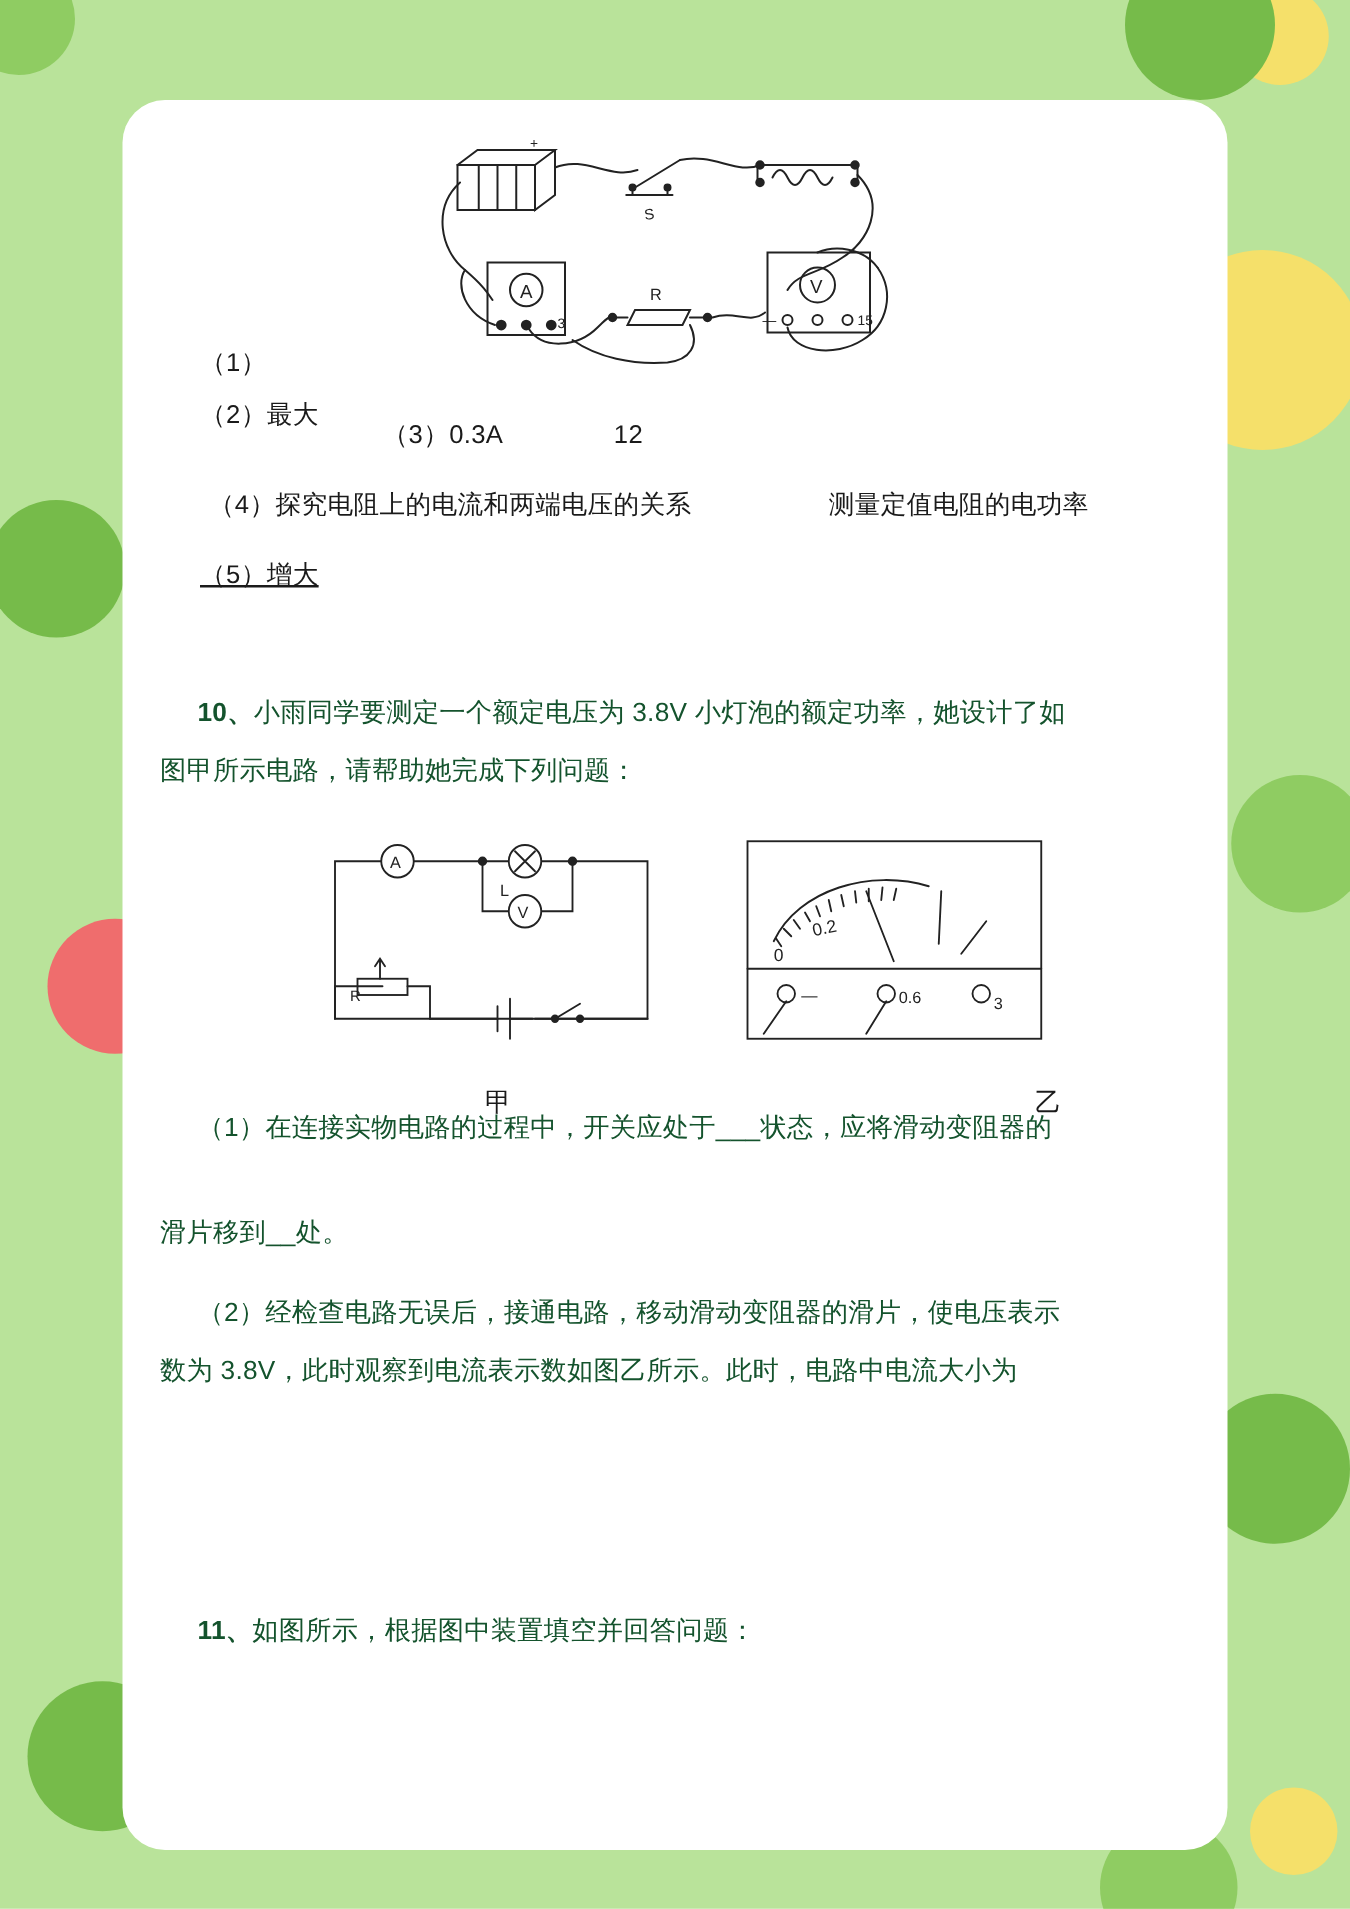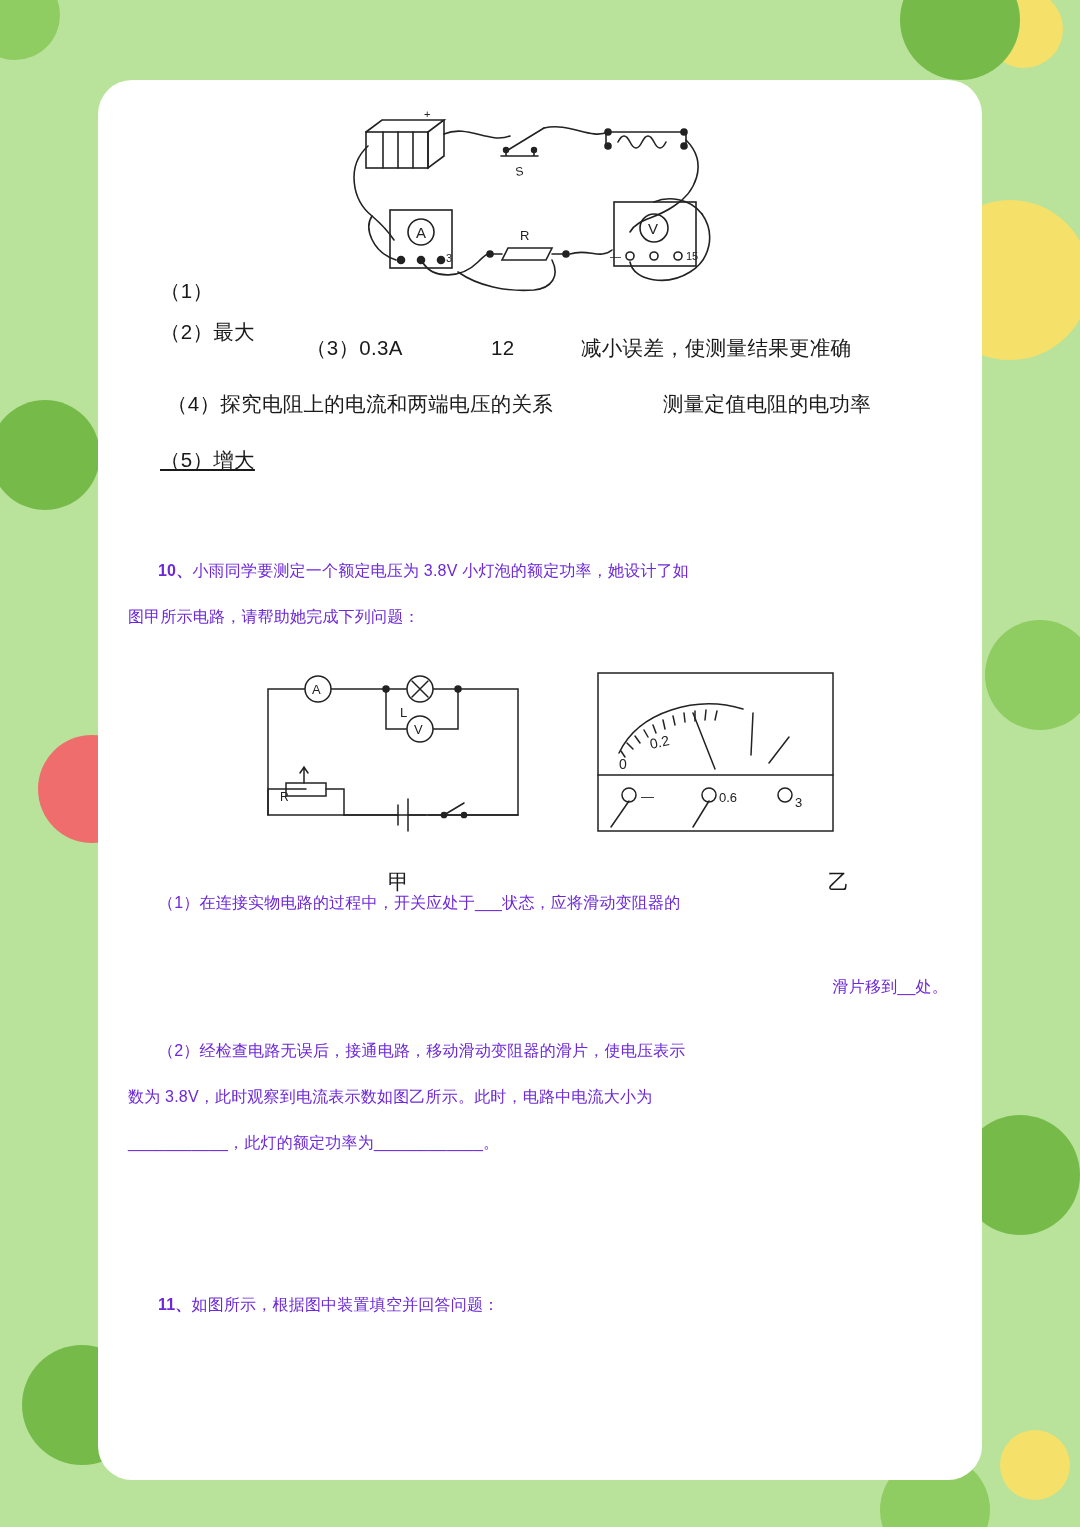--- a/index.html
+++ b/index.html
@@ -39,22 +39,22 @@
     position: absolute;
     color: #1a1a1a;
     font-size: 20.5px;
     line-height: 1.5;
     white-space: pre;
     letter-spacing: 0.3px;
   }
   .bold { font-weight: bold; }
   .para {
     position: absolute;
-    color: #6d28d9;
-    font-size: 16px;
+    color: #14532d;
+    font-size: 21px;
     line-height: 46px;
     letter-spacing: 0.2px;
   }
   .fig-label {
     position: absolute;
     font-size: 21px;
     color: #1a1a1a;
   }
   svg { display: block; }
   .sketch {
@@ -143,21 +143,20 @@
           <path d="M214 150 C 222 166, 214 178, 196 180 C 168 182, 140 176, 120 162"></path>
         </g>
       </svg>
     </div>
 
     <div class="txt" style="left:62px; top:196px;">（1）</div>
 
     <div class="txt" style="left:62px; top:237px;">（2）最大</div>
     <div class="txt" style="left:208px; top:253px;">（3）0.3A</div>
     <div class="txt" style="left:393px; top:253px;">12</div>
-    <div class="txt" style="left:483px; top:253px;">减小误差，使测量结果更准确</div>
 
     <div class="txt" style="left:69px; top:309px;">（4）探究电阻上的电流和两端电压的关系</div>
     <div class="txt" style="left:565px; top:309px;">测量定值电阻的电功率</div>
 
     <div class="txt" style="left:62px; top:365px;text-decoration:underline;">（5）增大</div>
 
     <div class="para" style="left:60px; top:468px; width:800px;">
       <span class="bold">10、</span><span>小雨同学要测定一个额定电压为 3.8V 小灯泡的额定功率，她设计了如</span>
     </div>
     <div class="para" style="left:30px; top:514px; width:840px;">
@@ -225,25 +224,24 @@
           <text x="202" y="142" font-size="13" stroke="none" fill="#222">3</text>
           <path d="M36 136 L18 162 M116 136 L100 162"></path>
         </g>
       </svg>
     </div>
 
     <div class="fig-label" style="left:290px; top:788px;">甲</div>
     <div class="fig-label" style="left:730px; top:788px;">乙</div>
 
     <div class="para" style="left:60px; top:800px; width:820px;">（1）在连接实物电路的过程中，开关应处于___状态，应将滑动变阻器的</div>
-    <div class="para" style="left:30px; top:884px; width:820px;text-align:right;">滑片移到__处。</div>
+    <div class="para" style="left:30px; top:884px; width:820px;">滑片移到__处。</div>
 
     <div class="para" style="left:60px; top:948px; width:830px;">（2）经检查电路无误后，接通电路，移动滑动变阻器的滑片，使电压表示</div>
     <div class="para" style="left:30px; top:994px; width:840px;">数为 3.8V，此时观察到电流表示数如图乙所示。此时，电路中电流大小为</div>
-    <div class="para" style="left:30px; top:1040px; width:840px;">___________，此灯的额定功率为____________。</div>
 
 
     <div class="para" style="left:60px; top:1202px; width:830px;">
       <span class="bold">11、</span><span>如图所示，根据图中装置填空并回答问题：</span>
     </div>
 
   </div>
 </div>
 
 </body></html>

